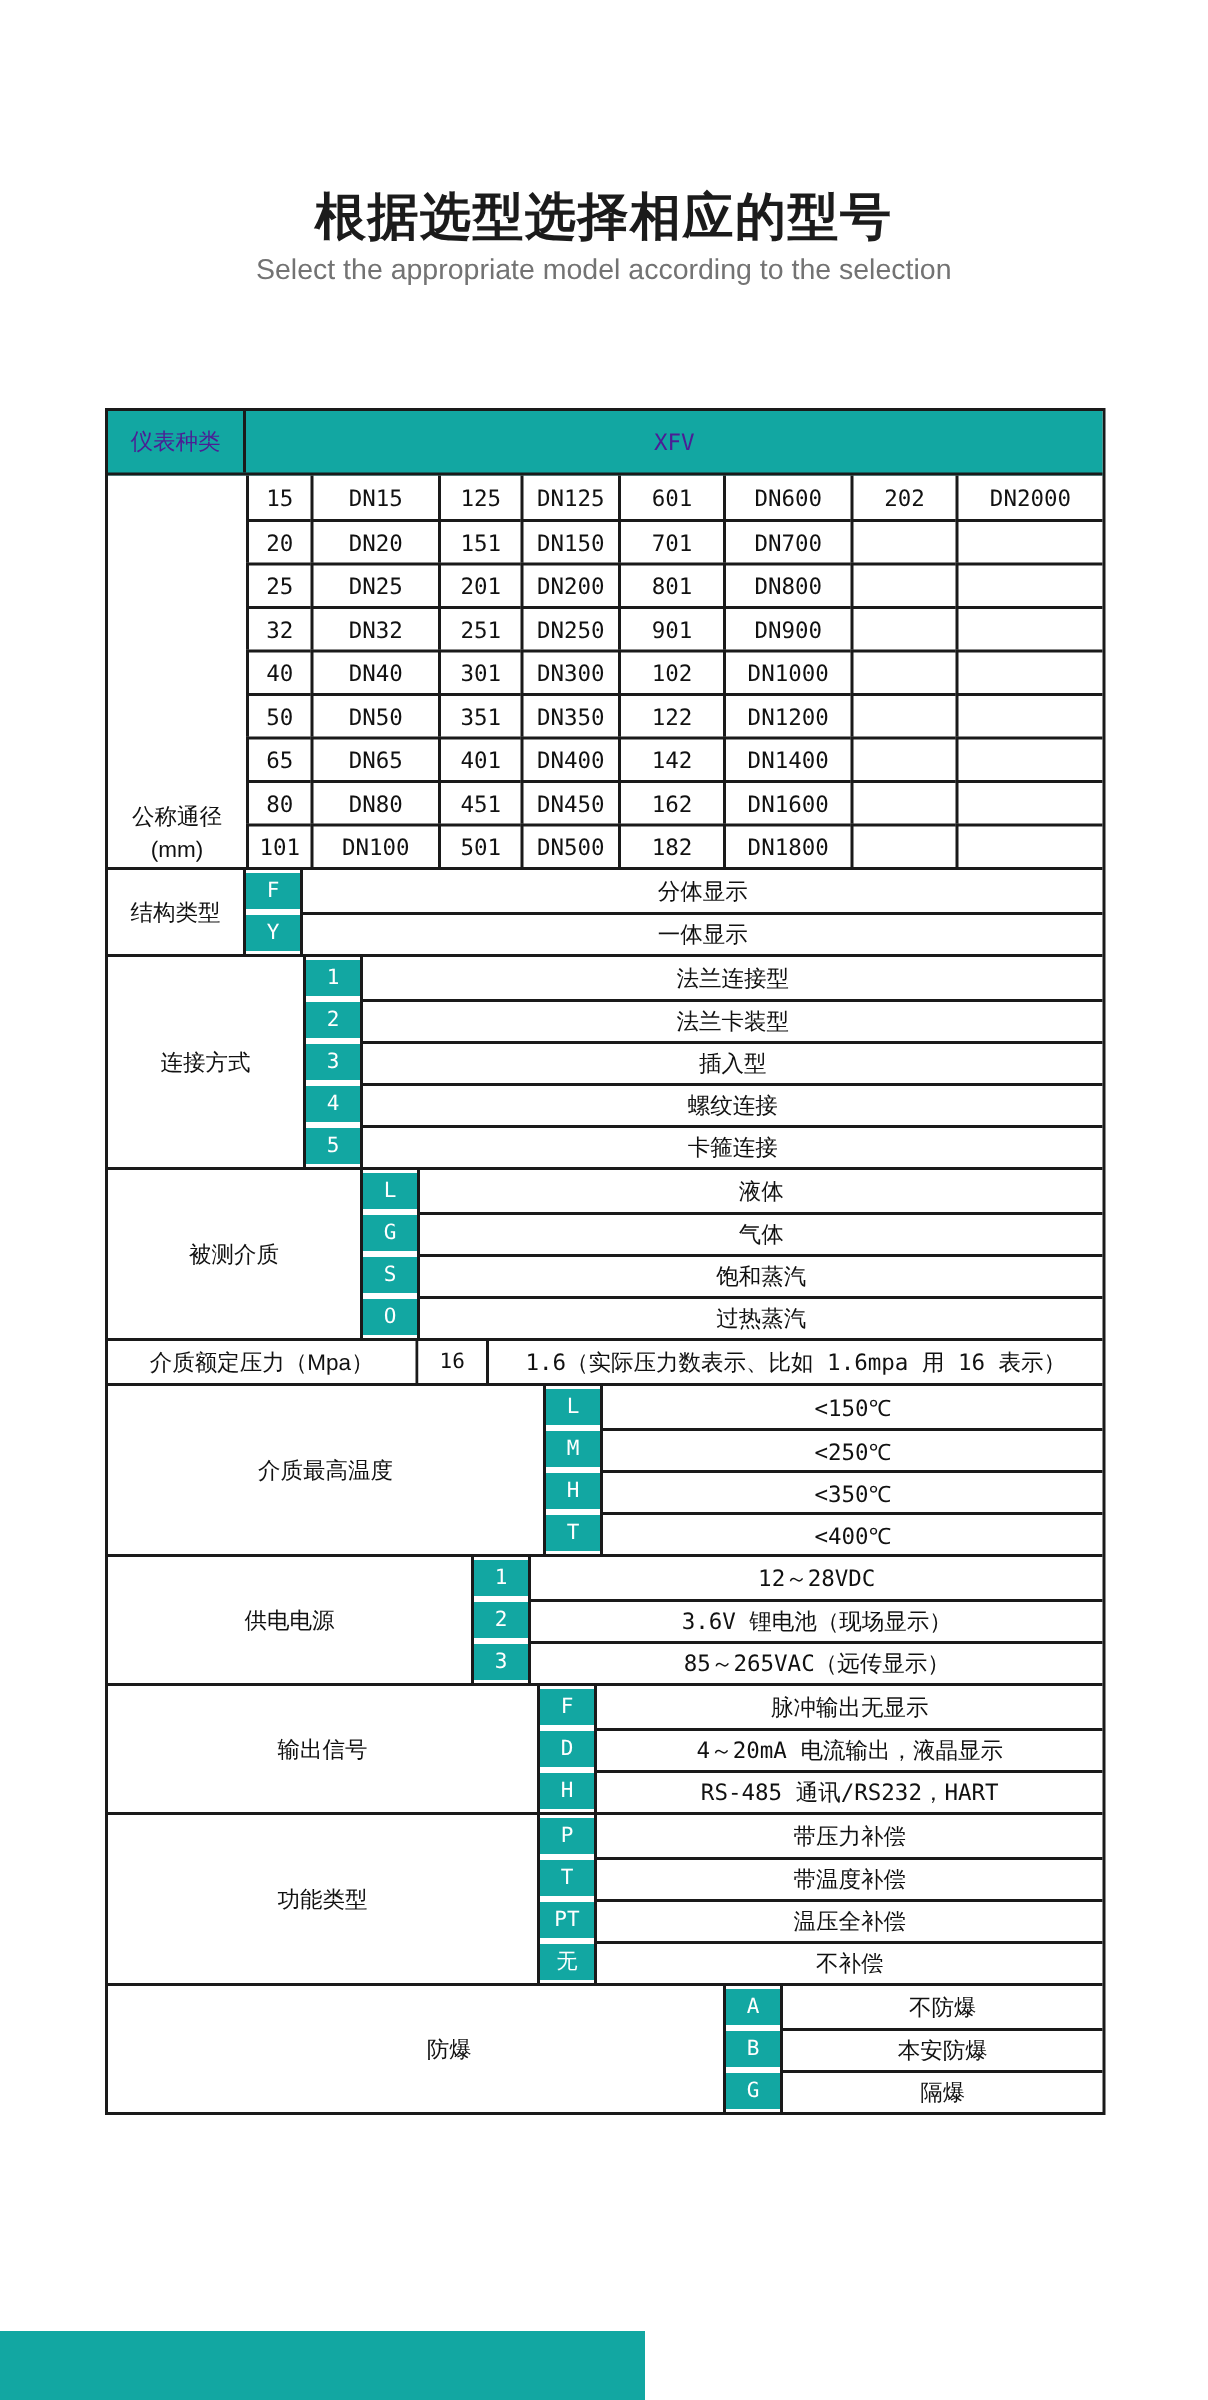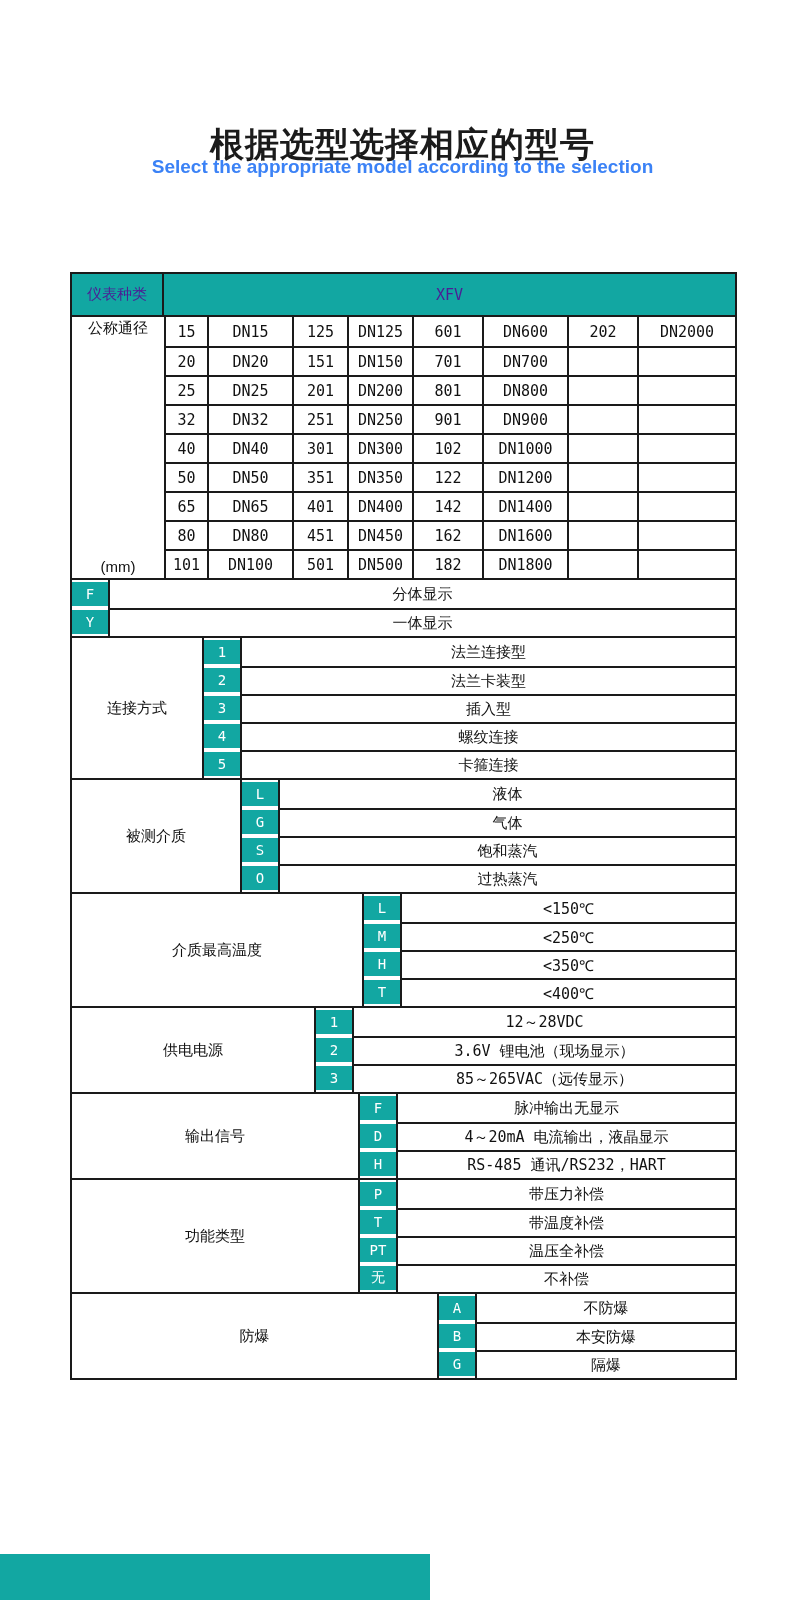--- a/index.html
+++ b/index.html
@@ -1,36 +1,36 @@
 <!DOCTYPE html>
 <html style="--accent: #12a7a2;"><head>
 <meta charset="utf-8">
 <style>
   html,body{margin:0;padding:0;background:#fff;}
   #page{position:relative;width:805px;height:1600px;background:#fff;overflow:hidden;
         font-family:"Liberation Sans",sans-serif;color:#111;}
   
   #title{position:absolute;top:122px;left:0;width:805px;text-align:center;
          font-size:34px;font-weight:700;color:#1b1b1b;letter-spacing:1px;}
-  #subtitle{position:absolute;top:156px;left:0;width:805px;text-align:center;
-            font-size:19px;color:#3b82f6;font-weight:bold;}
+  #subtitle{position:absolute;top:170px;left:0;width:805px;text-align:center;
+            font-size:19px;color:#737373;}
   
   #tbl{position:absolute;left:70px;top:272px;width:667px;
        border:2px solid #1a1a1a;box-sizing:border-box;background:#fff;}
   .hdr{display:flex;height:43px;background:var(--accent);color:#4c1d95;
        border-bottom:2px solid #1a1a1a;box-sizing:border-box;}
   .hdr-label{width:92px;border-right:2px solid #1a1a1a;box-sizing:border-box;
              display:flex;align-items:center;justify-content:center;font-size:15px;}
   .hdr-value{flex:1;display:flex;align-items:center;justify-content:center;
              font-size:15px;font-family:"DejaVu Sans Mono",monospace;}
   
   #dia-grid{display:grid;grid-template-columns:92px 43px 85px 55px 65px 70px 85px 70px 1fr;
             grid-auto-rows:29px;}
   .dia-label{grid-row:1 / span 9;grid-column:1;display:flex;flex-direction:column;
-             align-items:center;justify-content:space-between;font-size:15px;line-height:22px;}
+             align-items:center;justify-content:flex-end;font-size:15px;line-height:22px;}
   .dcell{display:flex;align-items:center;justify-content:center;font-size:15px;
          font-family:"DejaVu Sans Mono",monospace;
          border-left:2px solid #1a1a1a;border-top:2px solid #1a1a1a;box-sizing:border-box;}
   .dcell.first{border-top:none;}
   
   .section{display:flex;border-top:2px solid #1a1a1a;box-sizing:border-box;}
   .sec-label{border-right:2px solid #1a1a1a;box-sizing:border-box;display:flex;
              align-items:center;justify-content:center;font-size:15px;flex-shrink:0;
              text-align:center;}
   .sec-body{flex:1;display:flex;flex-direction:column;}
@@ -135,20 +135,21 @@
         <div class="dcell">DN500</div>
         <div class="dcell">182</div>
         <div class="dcell">DN1800</div>
         <div class="dcell"></div>
         <div class="dcell"></div>
       </div>
 
     <div id="sections">
 
     <div class="section">
+          <div class="sec-label" style="width: 92px;">结构类型</div>
           <div class="sec-body">
             <div class="opt-row">
               <div class="opt-key">F</div>
               <div class="opt-desc">分体显示</div>
             </div>
             <div class="opt-row bordered">
               <div class="opt-key">Y</div>
               <div class="opt-desc">一体显示</div>
             </div>
           </div>
@@ -193,20 +194,29 @@
               <div class="opt-key">S</div>
               <div class="opt-desc">饱和蒸汽</div>
             </div>
             <div class="opt-row bordered">
               <div class="opt-key">O</div>
               <div class="opt-desc">过热蒸汽</div>
             </div>
           </div>
         </div>
         <div class="section">
+          <div class="sec-label" style="width: 207px;">介质额定压力（Mpa）</div>
+          <div class="sec-body">
+            <div class="opt-row">
+              <div class="opt-key plain">16</div>
+              <div class="opt-desc">1.6（实际压力数表示、比如 1.6mpa 用 16 表示）</div>
+            </div>
+          </div>
+        </div>
+        <div class="section">
           <div class="sec-label" style="width: 292px;">介质最高温度</div>
           <div class="sec-body">
             <div class="opt-row">
               <div class="opt-key">L</div>
               <div class="opt-desc">&lt;150℃</div>
             </div>
             <div class="opt-row bordered">
               <div class="opt-key">M</div>
               <div class="opt-desc">&lt;250℃</div>
             </div>
@@ -269,21 +279,21 @@
               <div class="opt-key">PT</div>
               <div class="opt-desc">温压全补偿</div>
             </div>
             <div class="opt-row bordered">
               <div class="opt-key">无</div>
               <div class="opt-desc">不补偿</div>
             </div>
           </div>
         </div>
         <div class="section">
-          <div class="sec-label" style="width: 367px;">防爆</div>
+          <div class="sec-label" style="width: 367px; margin-left: 45px;">防爆</div>
           <div class="sec-body">
             <div class="opt-row">
               <div class="opt-key">A</div>
               <div class="opt-desc">不防爆</div>
             </div>
             <div class="opt-row bordered">
               <div class="opt-key">B</div>
               <div class="opt-desc">本安防爆</div>
             </div>
             <div class="opt-row bordered">

